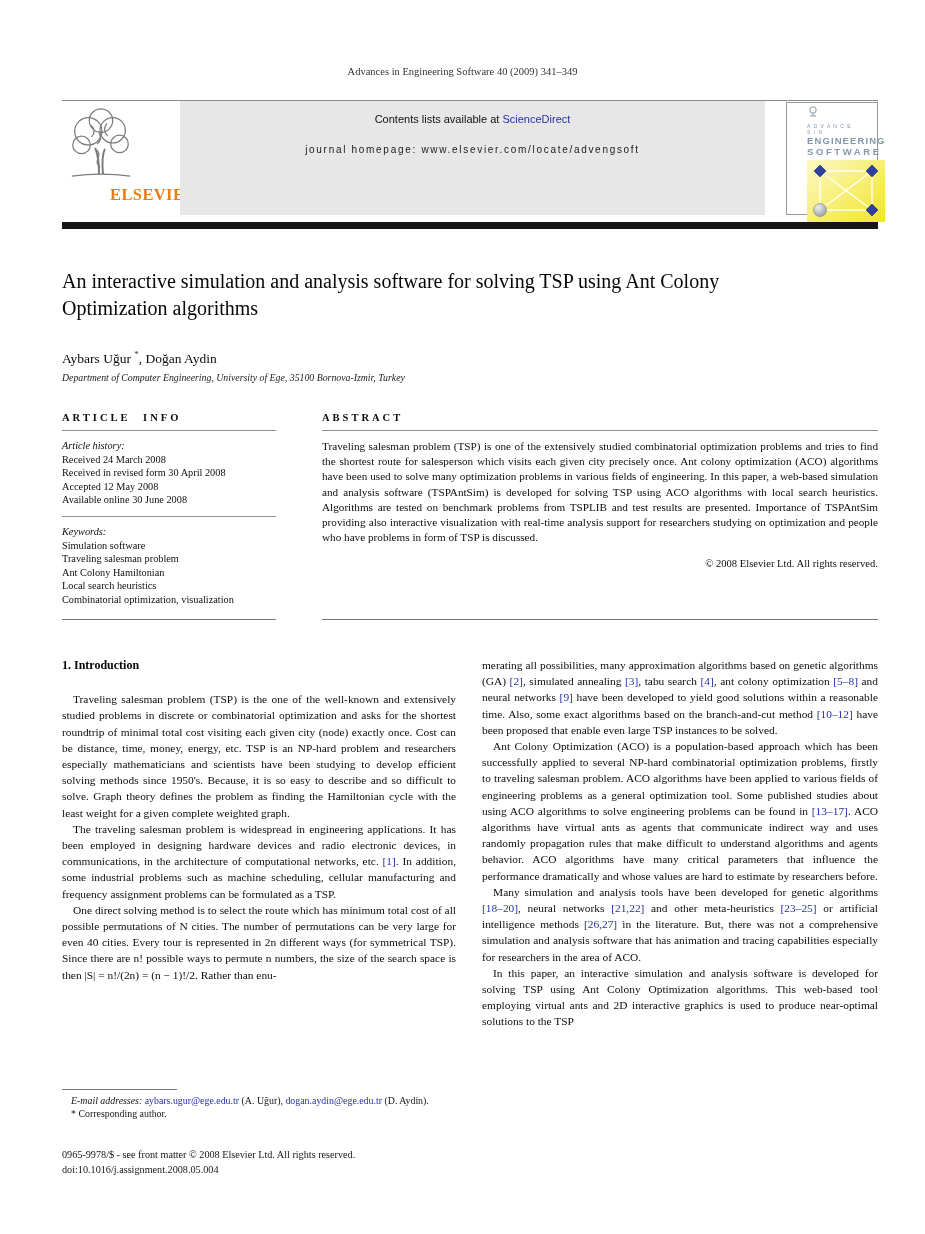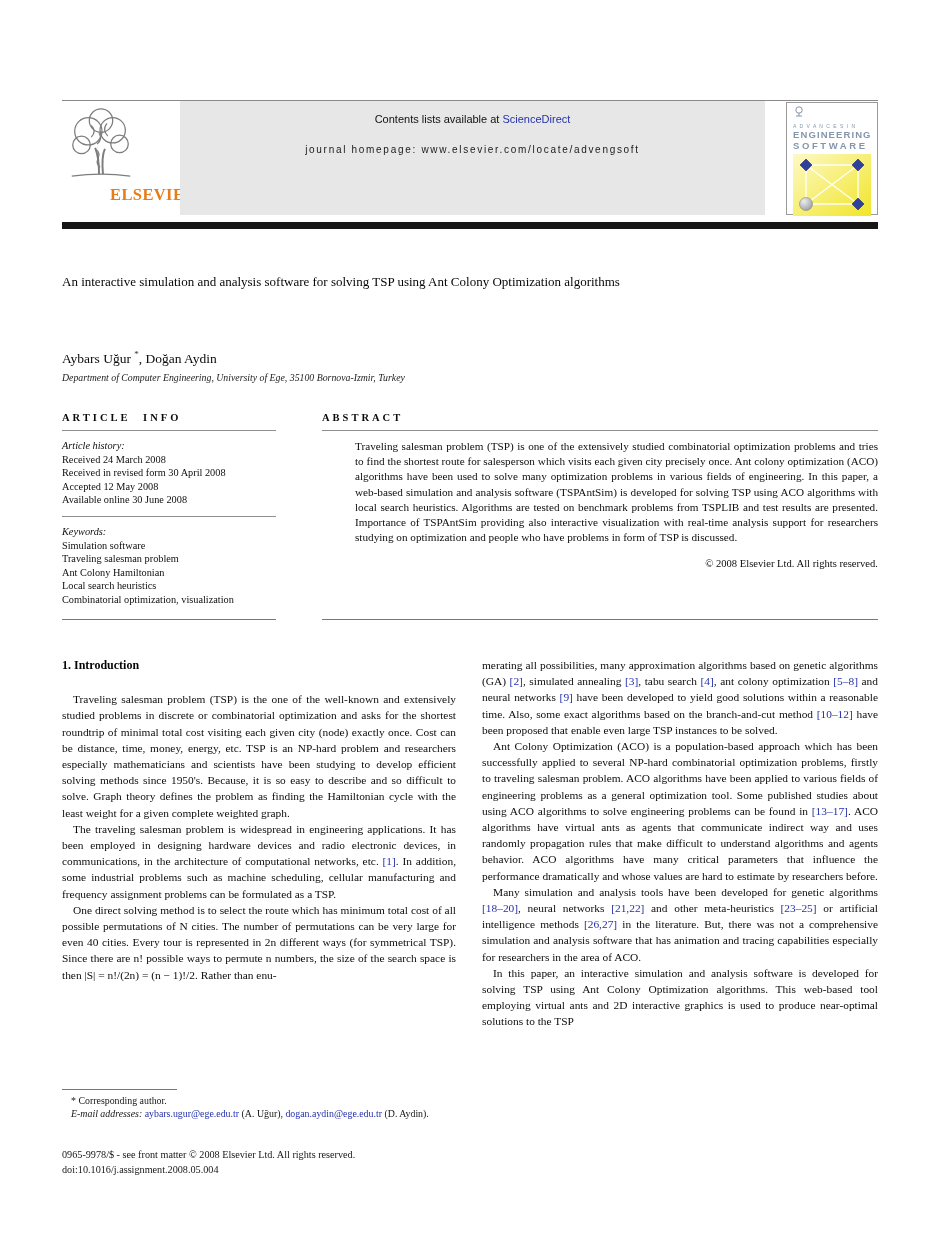--- a/index.html
+++ b/index.html
@@ -28,51 +28,51 @@
     background:var(--banner-bg);text-align:center;}
   .contents-line{margin-top:12px;font-family:"Liberation Sans",sans-serif;font-size:11px;color:#111;}
   .contents-line a{color:var(--link);text-decoration:none;cursor:pointer;}
   .journal-title{margin-top:15px;font-size:21px;color:#0c0c0c;}
   .homepage{margin-top:19px;font-family:"Liberation Sans",sans-serif;font-size:10px;
     letter-spacing:1.7px;color:#1a1a1a;}
   .homepage a{color:#1a1a1a;text-decoration:none;cursor:pointer;}
 
   
   .cover{position:absolute;left:786px;top:102px;width:92px;height:113px;border:1px solid #9a9a9a;
-    background:#fff;padding:3px 6px;text-align:center;}
+    background:#fff;padding:3px 20px;text-align:center;}
   .cover .kicker{font-family:"Liberation Sans",sans-serif;font-size:5px;letter-spacing:1px;
     color:var(--cover-title);margin-top:6px;text-align:left;}
   .cover .ct1,.cover .ct2{font-family:"Liberation Sans",sans-serif;font-weight:bold;
     color:var(--cover-title);text-align:left;}
   .cover .ct1{font-size:9.5px;letter-spacing:1.1px;}
   .cover .ct2{font-size:9.5px;letter-spacing:2.6px;}
   .cover .mini-tree{display:block;}
 
   .black-bar{position:absolute;top:222px;left:62px;width:816px;height:7px;background:var(--bar);}
 
   
-  .title{position:absolute;top:268px;left:62px;width:726px;font-size:13px;font-weight:normal;
+  .title{position:absolute;top:268px;left:62px;width:726px;font-size:20px;font-weight:normal;
     line-height:27px;color:#060606;}
   .authors{position:absolute;top:349px;left:62px;font-size:13.5px;color:#0a0a0a;}
   .authors sup{font-size:9px;color:#333;cursor:pointer;}
   .affiliation{position:absolute;top:372px;left:62px;font-size:9.8px;font-style:italic;color:#222;}
 
   
   .panel{position:absolute;display:flex;flex-direction:column;}
   .info-col{top:412px;left:62px;width:214px;height:208px;}
   .abstract-col{top:412px;left:322px;width:556px;height:208px;}
   .panel-heading{font-size:10.5px;font-weight:bold;letter-spacing:3px;word-spacing:7px;color:#0a0a0a;}
   .rule{border-top:1px solid #8f8f8f;margin-top:7px;}
   .history,.keywords{font-size:10.3px;line-height:13.6px;color:#0e0e0e;}
   .history{margin-top:8px;}
   .keywords{margin-top:8px;}
   .mid-rule{border-top:1px solid #8f8f8f;margin-top:9px;}
   .ital{font-style:italic;}
   .rule.end{margin-top:auto;border-top:1px solid #777;}
-  .abstract-text{margin-top:8px;font-size:11.2px;line-height:15.2px;text-align:justify;color:#0d0d0d;margin-left:33px;}
+  .abstract-text{margin-top:8px;font-size:11.2px;line-height:15.2px;text-align:justify;color:#0d0d0d;}
   .copyright{margin-top:13px;font-size:10.6px;text-align:right;color:#0d0d0d;}
 
   
   .body-col{position:absolute;font-size:11.4px;line-height:16.2px;text-align:justify;color:#0c0c0c;}
   .body-left{top:657px;left:62px;width:394px;}
   .body-right{top:657px;left:482px;width:396px;}
   .body-col h2{font-size:12px;font-weight:bold;margin-bottom:18px;color:#060606;}
   .body-col p.indent{text-indent:11px;}
   .ref{color:var(--link);cursor:pointer;}
 
@@ -82,20 +82,21 @@
   .fn-rule{width:115px;border-top:1px solid #777;margin-bottom:4px;}
   .footnote .indent{padding-left:9px;}
   .footnote .email{color:var(--link);text-decoration:none;cursor:pointer;}
   .imprint{position:absolute;top:1147px;left:62px;font-size:10.2px;line-height:15px;color:#151515;}
 </style>
 </head>
 <body>
 
 <div class="page">
 
+  <div class="citation">Advances in Engineering Software 40 (2009) 341–349</div>
   <div class="top-rule"></div>
 
   <div class="elsevier">
     <svg width="78" height="76" viewBox="0 0 80 78">
       <g fill="none" stroke="#7d7d7d" stroke-width="1.3">
         <circle cx="40" cy="17" r="12"></circle>
         <circle cx="27" cy="28" r="14"></circle>
         <circle cx="52" cy="27" r="13"></circle>
         <circle cx="20" cy="42" r="9"></circle>
         <circle cx="59" cy="41" r="9"></circle>
@@ -207,28 +208,28 @@
 
   <div class="body-col body-right">
     <p>merating all possibilities, many approximation algorithms based on genetic algorithms (GA) <span class="ref">[2]</span>, simulated annealing <span class="ref">[3]</span>, tabu search <span class="ref">[4]</span>, ant colony optimization <span class="ref">[5–8]</span> and neural networks <span class="ref">[9]</span> have been developed to yield good solutions within a reasonable time. Also, some exact algorithms based on the branch-and-cut method <span class="ref">[10–12]</span> have been proposed that enable even large TSP instances to be solved.</p>
     <p class="indent">Ant Colony Optimization (ACO) is a population-based approach which has been successfully applied to several NP-hard combinatorial optimization problems, firstly to traveling salesman problem. ACO algorithms have been applied to various fields of engineering problems as a general optimization tool. Some published studies about using ACO algorithms to solve engineering problems can be found in <span class="ref">[13–17]</span>. ACO algorithms have virtual ants as agents that communicate indirect way and uses randomly propagation rules that make difficult to understand algorithms and agents behavior. ACO algorithms have many critical parameters that influence the performance dramatically and whose values are hard to estimate by researchers before.</p>
     <p class="indent">Many simulation and analysis tools have been developed for genetic algorithms <span class="ref">[18–20]</span>, neural networks <span class="ref">[21,22]</span> and other meta-heuristics <span class="ref">[23–25]</span> or artificial intelligence methods <span class="ref">[26,27]</span> in the literature. But, there was not a comprehensive simulation and analysis software that has animation and tracing capabilities especially for researchers in the area of ACO.</p>
     <p class="indent">In this paper, an interactive simulation and analysis software is developed for solving TSP using Ant Colony Optimization algorithms. This web-based tool employing virtual ants and 2D interactive graphics is used to produce near-optimal solutions to the TSP</p>
   </div>
 
   <div class="footnote">
     <div class="fn-rule"></div>
-    <div class="indent">* Corresponding author.</div>
     <div class="indent">
       <em>E-mail addresses:</em>
       <a class="email">aybars.ugur@ege.edu.tr</a>
       <span>(A. Uğur),</span>
       <a class="email">dogan.aydin@ege.edu.tr</a>
       <span>(D. Aydin).</span>
     </div>
+    <div class="indent">* Corresponding author.</div>
   </div>
 
   <div class="imprint">
     <div>0965-9978/$ - see front matter © 2008 Elsevier Ltd. All rights reserved.</div>
     <div>doi:10.1016/j.assignment.2008.05.004</div>
   </div>
 
 </div>
 
 </body></html>

